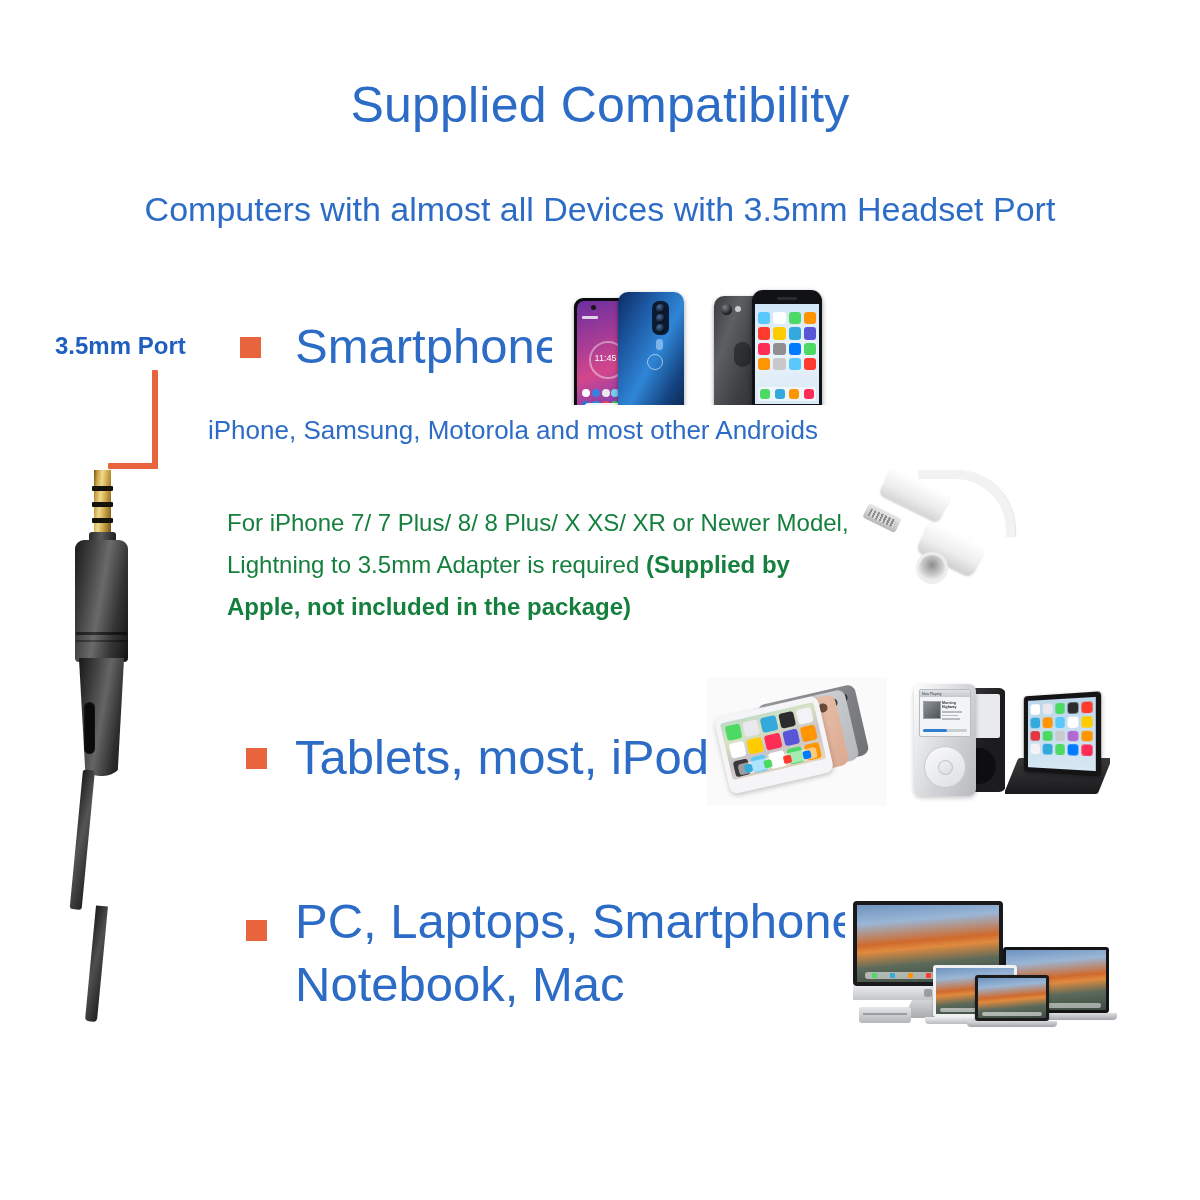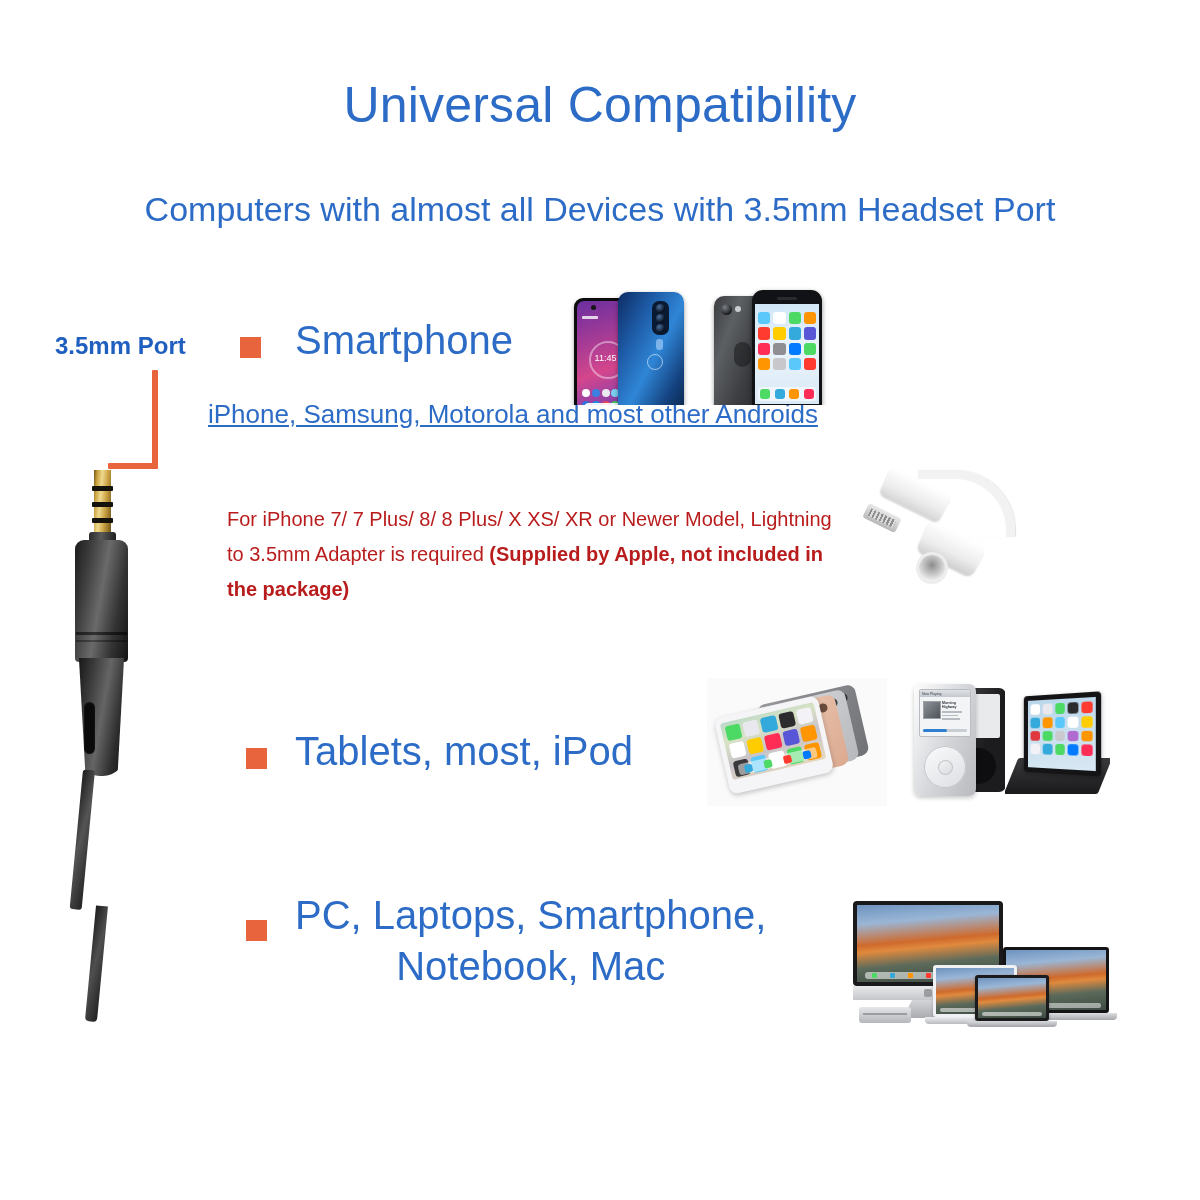--- a/index.html
+++ b/index.html
@@ -132,35 +132,34 @@
     border-radius: 0 0 4px 4px;
   }
 
   
   .bullet {
     width: 21px; height: 21px;
     background: #E8643C;
   }
   .sect-head {
     color: #2D6CC6;
-    font-size: 40px;
+    font-size: 49px;
     font-weight: 400;
     line-height: 1.28;
     white-space: pre-line;
-    text-align: center;
   }
   .body-text {
     color: #2D6CC6;
     font-size: 26px;
     font-weight: 400;
     line-height: 1.42;
   }
   .note-text {
-    color: #b91c1c;
-    font-size: 20px;
+    color: #15803d;
+    font-size: 24px;
     font-weight: 400;
     line-height: 1.75;
     width: 625px;
   }
   .note-text b { font-weight: bold; }
 
   
   .photo { overflow: hidden; }
   .photo.white-bg { background: #ffffff; }
   .photo.lightgray-bg { background: #fafafa; }
@@ -347,21 +346,21 @@
   .mac-screen-wall {
     background: linear-gradient(175deg,#6e93bf 0%,#9ab6d6 22%,#cf6a2c 46%,#e08a3e 54%,#5c6a5b 72%,#3c4a42 100%);
   }
 
   
   .scr { overflow: hidden; }
 </style>
 </head>
 <body>
 
-<div class="abs" id="title">Universal Compatibility</div>
+<div class="abs" id="title">Supplied Compatibility</div>
 <div class="abs" id="subtitle">Computers with almost all Devices with 3.5mm Headset Port</div>
 
 <div class="abs" id="jack-label">3.5mm Port</div>
 <div class="abs pointer-v"></div>
 <div class="abs pointer-h"></div>
 
 <div class="abs" id="plug">
   <div class="abs plug-shaft"></div>
   <div class="abs plug-tip"></div>
   <div class="abs band b1"></div>
@@ -373,21 +372,21 @@
   <div class="abs plug-ring2"></div>
   <div class="abs plug-taper"></div>
   <div class="abs plug-slot"></div>
   <div class="abs cable"></div>
   <div class="abs cable2"></div>
 </div>
 
 <div class="abs bullet" style="left:240px; top:337px;"></div>
 <div class="abs sect-head" style="left:295px; top:315px;">Smartphone</div>
 
-<div class="abs body-text" style="left:208px; top:396px;text-decoration:underline;">iPhone, Samsung, Motorola and most other Androids</div>
+<div class="abs body-text" style="left:208px; top:412px;">iPhone, Samsung, Motorola and most other Androids</div>
 
 <div class="abs note-text" style="left:227px; top:502px;"><span>For iPhone 7/ 7 Plus/ 8/ 8 Plus/ X XS/ XR or Newer Model, Lightning to 3.5mm Adapter is required </span><b>(Supplied by Apple, not included in the package)</b></div>
 
 <div class="abs photo white-bg" style="left:552px; top:280px; width:140px; height:125px;">
   <div class="abs" id="ph-moto-front">
     <div id="ph-moto-screen">
       <div class="moto-punch"></div>
       <div class="moto-statusbar">
         <i style="width:16px"></i>
           <i style="width:10px"></i>

